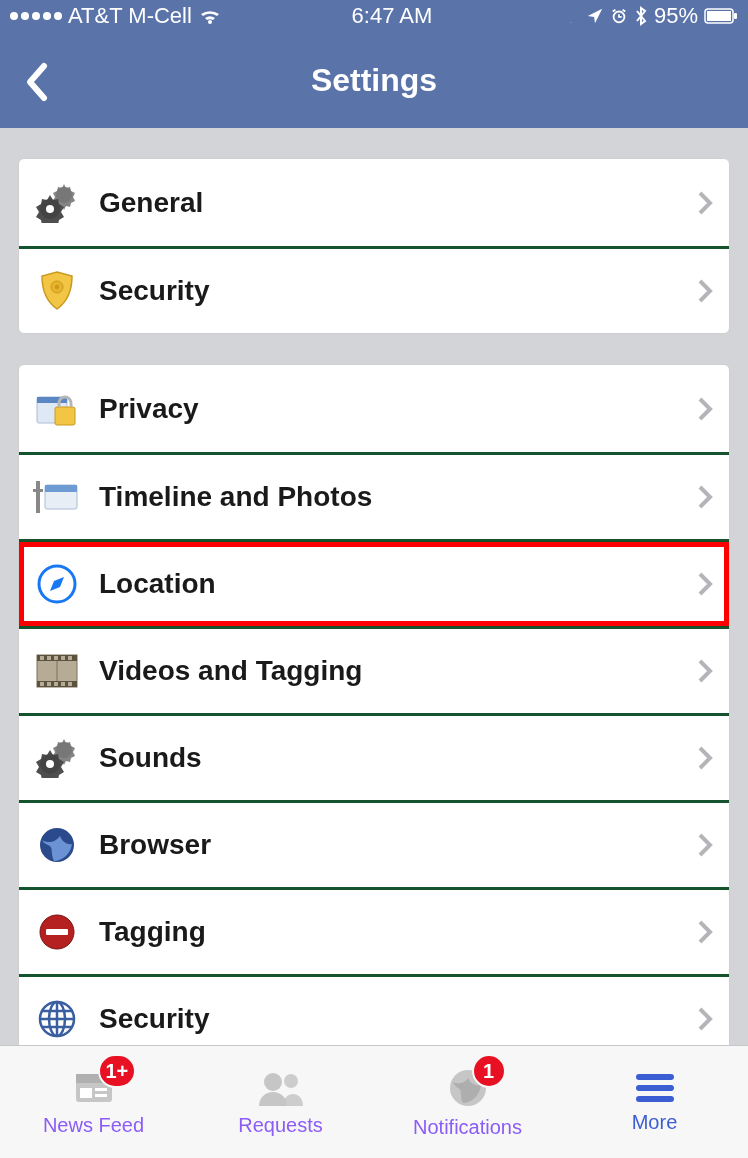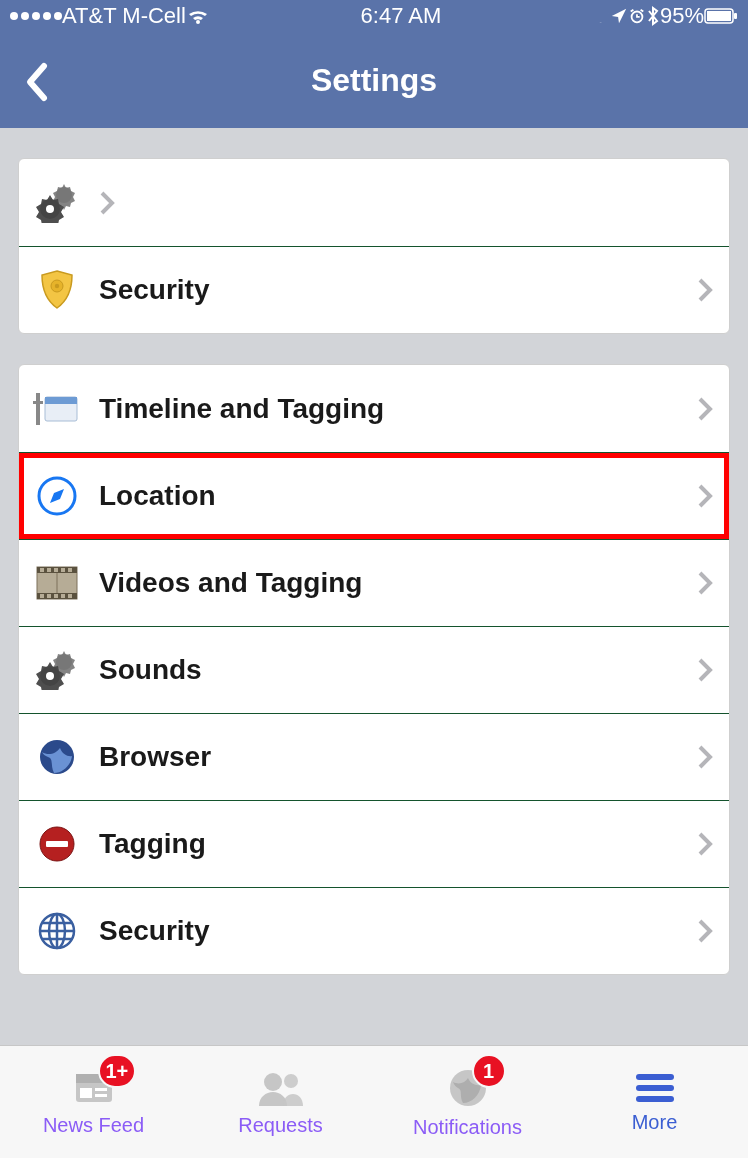--- a/index.html
+++ b/index.html
@@ -1,28 +1,28 @@
 <!DOCTYPE html>
 <html><head>
 <meta charset="utf-8">
 <style>
   * { margin: 0; padding: 0; box-sizing: border-box; }
   html, body { width: 748px; height: 1158px; font-family: -apple-system, Helvetica, Arial, sans-serif; background: #d2d4d8; overflow: hidden; }
   .header { background: #5a73a9; color: #fff; }
   .statusbar { height: 32px; display: flex; align-items: center; justify-content: space-between; padding: 0 10px; font-size: 22px; font-weight: 500; }
-  .status-left, .status-right { display: flex; align-items: center; }
+  .status-left, .status-right { display: flex; align-items: center; gap: 6px; }
   .status-left span, .status-right span { display: inline-flex; align-items: center; }
   .dots { display: inline-flex; gap: 3px; }
   .dots i { width: 8px; height: 8px; border-radius: 50%; background: #fff; }
   .navbar { height: 96px; display: flex; align-items: center; justify-content: center; position: relative; }
   .back { position: absolute; left: 24px; top: 50%; transform: translateY(-50%); width: 40px; height: 40px; }
   .navtitle { font-size: 32px; font-weight: 600; }
   .content { padding: 0 18px; }
   .group { background: #fff; border: 1px solid #cfcfcf; border-radius: 6px; margin-top: 30px; overflow: hidden; }
-  .row { height: 87px; display: flex; align-items: center; padding: 0 16px 0 12px; border-top: 1px solid #14532d; position: relative; }
+  .row { height: 87px; display: flex; align-items: center; padding: 0 16px 0 12px; border-top: 3px solid #14532d; position: relative; }
   .row:first-child { border-top: none; }
   .row .ico { width: 52px; height: 52px; display: flex; align-items: center; justify-content: center; flex-shrink: 0; margin-right: 16px; }
   .row .label { font-size: 28px; font-weight: 700; color: #1a1a1a; flex: 1; }
   .row .chev { color: #b5b5b9; }
   .highlight { position: absolute; inset: 0; border: 5px solid #ff0000; pointer-events: none; }
   .tabbar { position: absolute; left: 0; right: 0; bottom: 0; height: 113px; background: #f7f7f7; border-top: 1px solid #c7c7c7; display: flex; }
   .tab { flex: 1; display: flex; flex-direction: column; align-items: center; justify-content: center; position: relative; gap: 6px; }
   .tab .tlabel { font-size: 20px; color: #8b5cf6; }
   .tab.active .tlabel { color: #3b5ed2; }
   .badge { position: absolute; top: 8px; left: 50%; transform: translateX(4px); background: #e81123; color: #fff; border-radius: 20px; min-width: 34px; height: 34px; display: flex; align-items: center; justify-content: center; font-size: 20px; font-weight: 600; padding: 0 6px; border: 2px solid #f7f7f7; }
@@ -101,20 +101,21 @@
             <circle cx="30" cy="12" r="8"></circle>
               <path d="M30 1l2 4 4-1 1 4 4 2-2 4 2 4-4 2-1 4-4-1-2 4-2-4-4 1-1-4-4-2 2-4-2-4 4-2 1-4 4 1z" opacity=".9"></path>
           </g>
           <g fill="#444">
             <circle cx="16" cy="26" r="10"></circle>
               <path d="M16 12l3 5 5-1 1 5 5 3-3 5 3 5-5 3-1 5-5-1-3 5-3-5-5 1-1-5-5-3 3-5-3-5 5-3 1-5 5 1z" opacity=".95"></path>
             <circle cx="16" cy="26" r="4" fill="#fff"></circle>
           </g>
         </svg>
       </span>
+      <span class="label">General</span>
       <span class="chev">
           <svg width="16" height="26" viewBox="0 0 16 26">
             <path fill="none" stroke="currentColor" stroke-width="4" d="M3 3l10 10L3 23"></path>
           </svg>
         </span>
     </div>
     <div class="row">
       <span class="ico">
         <svg width="40" height="44" viewBox="0 0 40 44">
             <path fill="#f3c544" stroke="#c99a1f" stroke-width="1.5" d="M20 3l15 4c0 14-5 26-15 33C10 33 5 21 5 7z"></path>
@@ -125,30 +126,46 @@
       <span class="label">Security</span>
       <span class="chev">
           <svg width="16" height="26" viewBox="0 0 16 26">
             <path fill="none" stroke="currentColor" stroke-width="4" d="M3 3l10 10L3 23"></path>
           </svg>
         </span>
     </div>
   </div>
 
   <div class="group">
+    <div class="row">
+      <span class="ico">
+        <svg width="48" height="40" viewBox="0 0 48 40">
+          <rect x="4" y="8" width="30" height="26" rx="2" fill="#dfe9f5" stroke="#a8bdd6"></rect>
+          <rect x="4" y="8" width="30" height="6" fill="#5a86c4"></rect>
+          <rect x="22" y="18" width="20" height="18" rx="2" fill="#f3c544" stroke="#c99a1f"></rect>
+          <path d="M26 18v-4a6 6 0 0112 0v4" fill="none" stroke="#b6b6b6" stroke-width="3"></path>
+        </svg>
+      </span>
+      <span class="label">Privacy</span>
+      <span class="chev">
+          <svg width="16" height="26" viewBox="0 0 16 26">
+            <path fill="none" stroke="currentColor" stroke-width="4" d="M3 3l10 10L3 23"></path>
+          </svg>
+        </span>
+    </div>
     <div class="row">
       <span class="ico">
         <svg width="48" height="36" viewBox="0 0 48 36">
           <rect x="12" y="6" width="32" height="24" rx="2" fill="#e8eef6" stroke="#a8bdd6"></rect>
           <rect x="12" y="6" width="32" height="7" fill="#6d9bd4"></rect>
           <rect x="3" y="2" width="4" height="32" fill="#888"></rect>
             <rect x="0" y="10" width="10" height="3" fill="#888"></rect>
         </svg>
       </span>
-      <span class="label">Timeline and Tagging</span>
+      <span class="label">Timeline and Photos</span>
       <span class="chev">
           <svg width="16" height="26" viewBox="0 0 16 26">
             <path fill="none" stroke="currentColor" stroke-width="4" d="M3 3l10 10L3 23"></path>
           </svg>
         </span>
     </div>
     <div class="row">
       <span class="ico">
         <svg width="42" height="42" viewBox="0 0 42 42">
             <circle cx="21" cy="21" r="18" fill="none" stroke="#1877f2" stroke-width="3"></circle>

